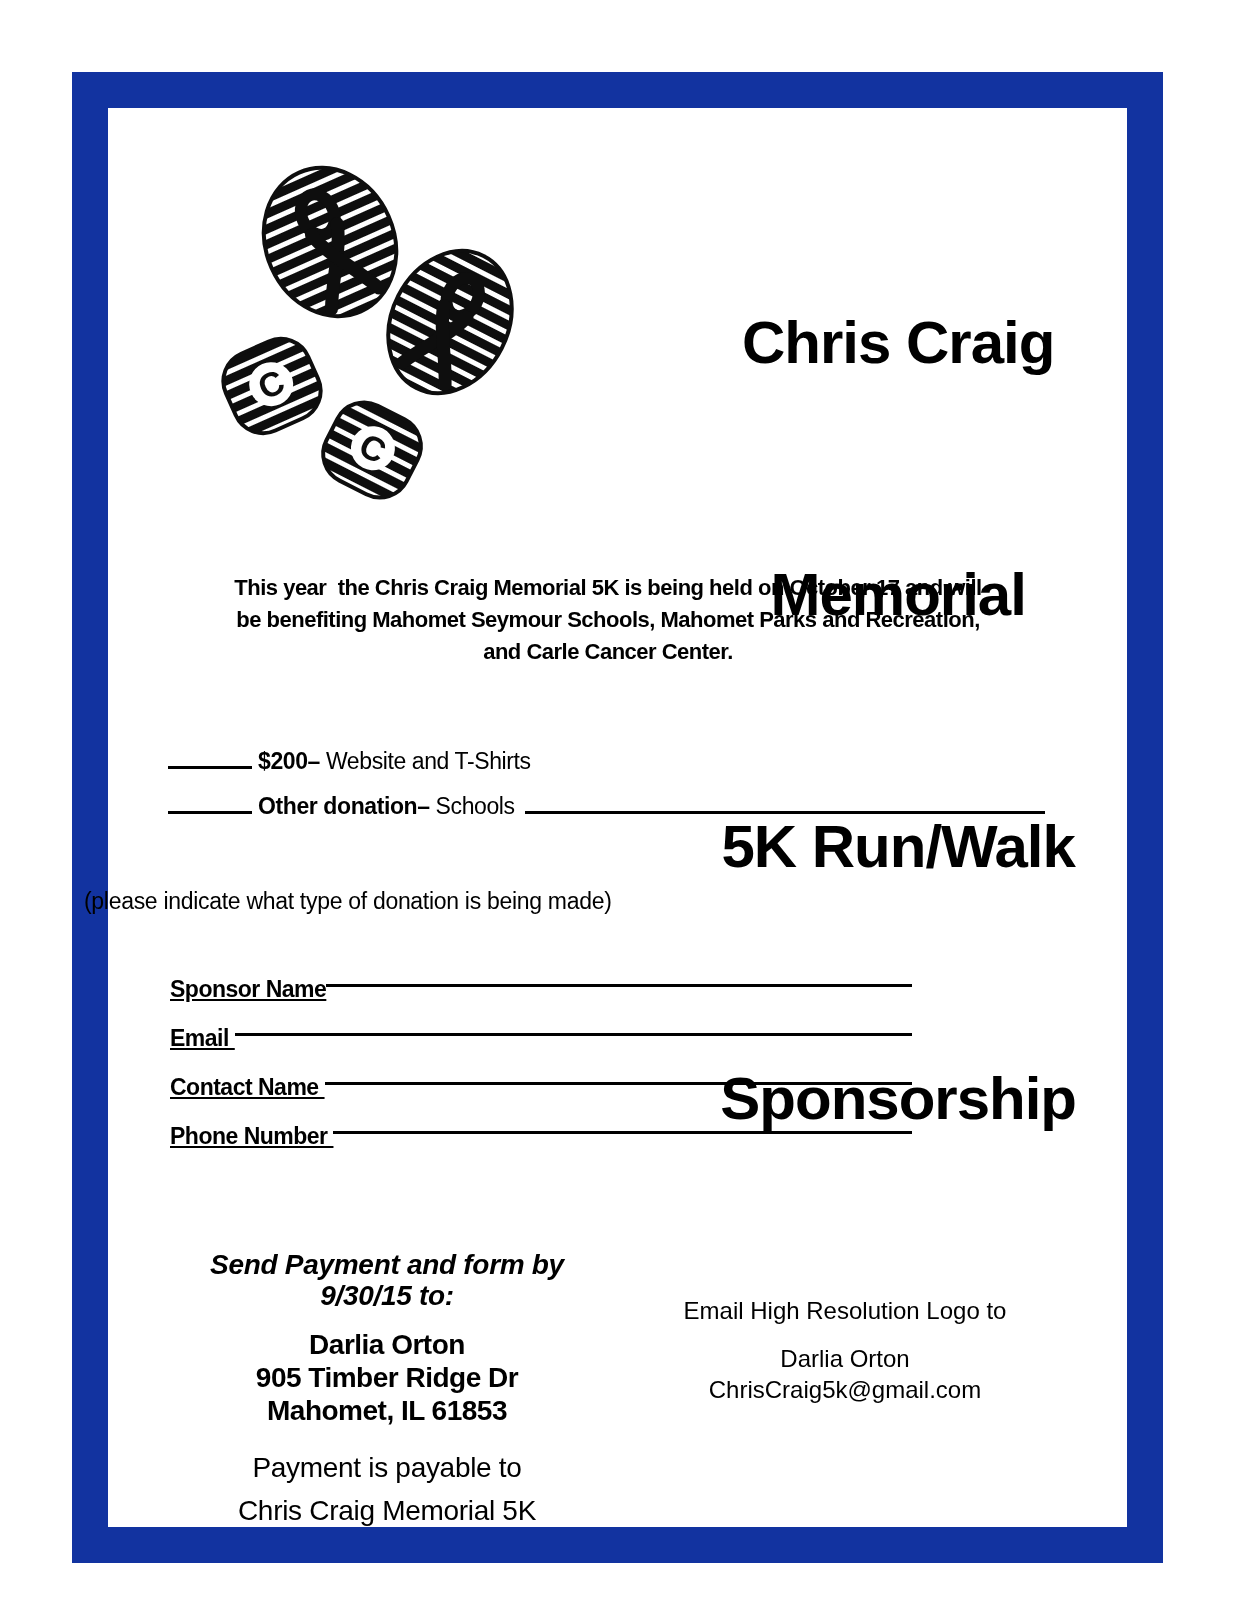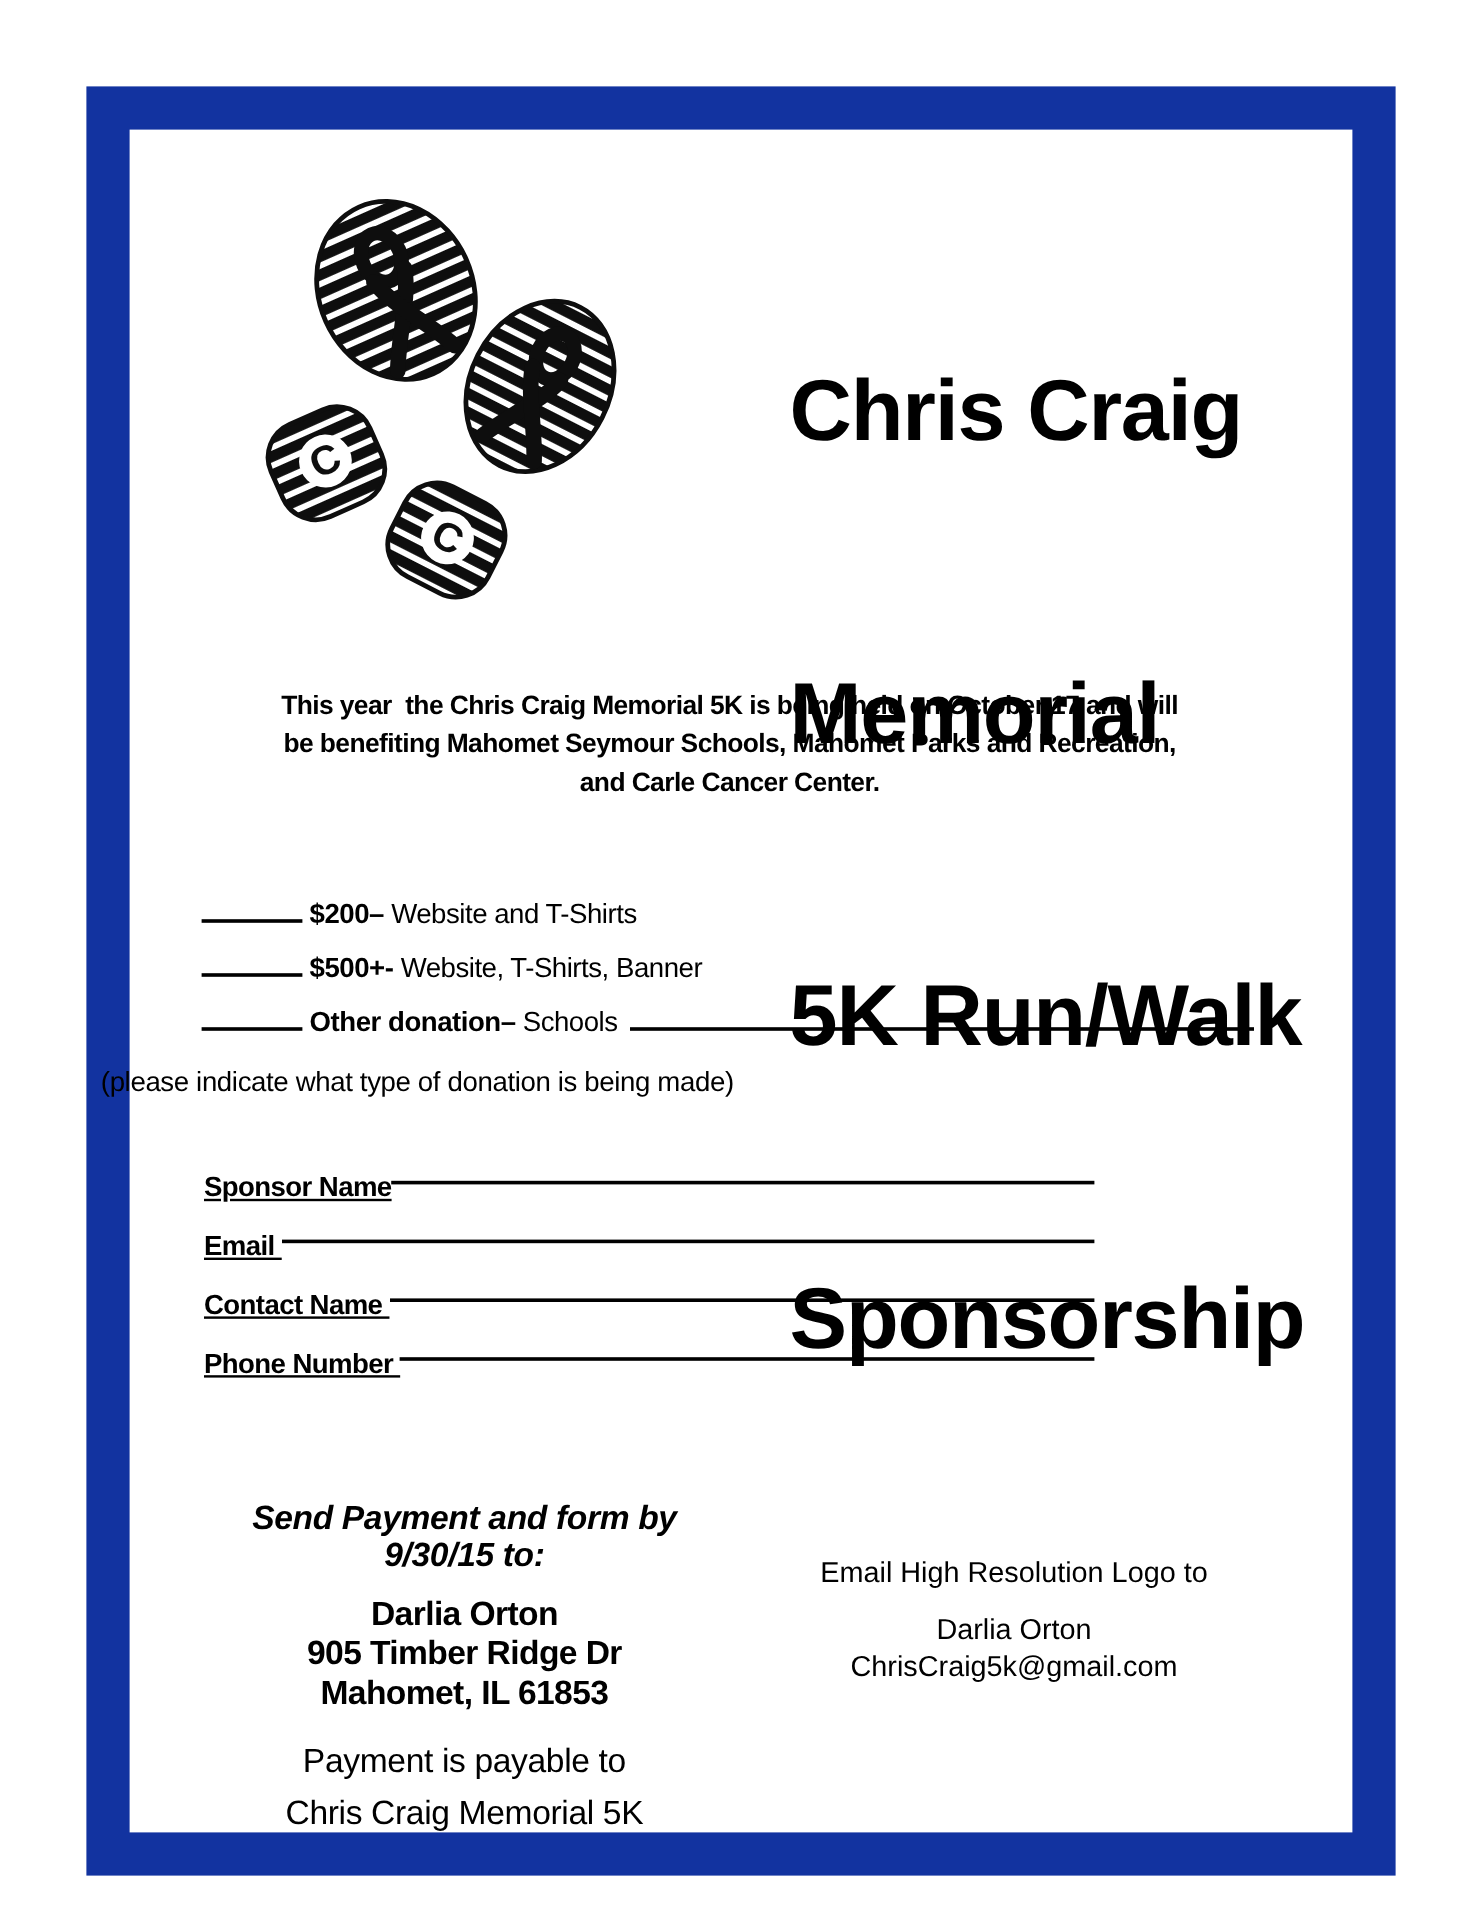--- a/index.html
+++ b/index.html
@@ -6,22 +6,22 @@
   .page{
     position:relative;width:1236px;height:1600px;background:#ffffff;
     font-family:"Liberation Sans",sans-serif;color:#000;overflow:hidden;
   }
   .frame{
     position:absolute;left:72px;top:72px;width:1091px;height:1491px;
     border:36px solid #1233a0;box-sizing:border-box;
   }
   
   .title{
-    position:absolute;top:133px;right:149px;text-align:left;
-    font-weight:bold;font-size:72px;line-height:84px;letter-spacing:-1px;white-space:pre;
+    position:absolute;top:133px;right:160px;text-align:center;
+    font-weight:bold;font-size:60px;line-height:84px;letter-spacing:-1px;white-space:pre;
   }
   
   .logo{position:absolute;left:198px;top:150px;width:340px;height:370px;}
   
   .intro{
     position:absolute;left:88px;top:572px;width:1040px;text-align:center;
     font-weight:bold;font-size:22px;line-height:32px;letter-spacing:-0.5px;
   }
   .intro div{white-space:pre;}
   
@@ -111,26 +111,20 @@
 
   <div class="donations">
     <div class="don-row">
       <span class="blank"></span>
       <span class="don-amount">$200</span>
         <span class="don-amount">–</span>
         <span class="don-benefit"> Website and T-Shirts</span>
     </div>
     <div class="don-row">
       <span class="blank"></span>
-      <span class="don-amount">$500+</span>
-        <span class="don-amount">-</span>
-        <span class="don-benefit"> Website, T-Shirts, Banner</span>
-    </div>
-    <div class="don-row">
-      <span class="blank"></span>
       <span class="don-amount">Other donation</span>
         <span class="don-amount">–</span>
         <span class="don-benefit"> Schools</span>
       <span class="fill-line"></span>
     </div>
   </div>
 
   <div class="don-note">(please indicate what type of donation is being made)</div>
 
   <div class="fields">

